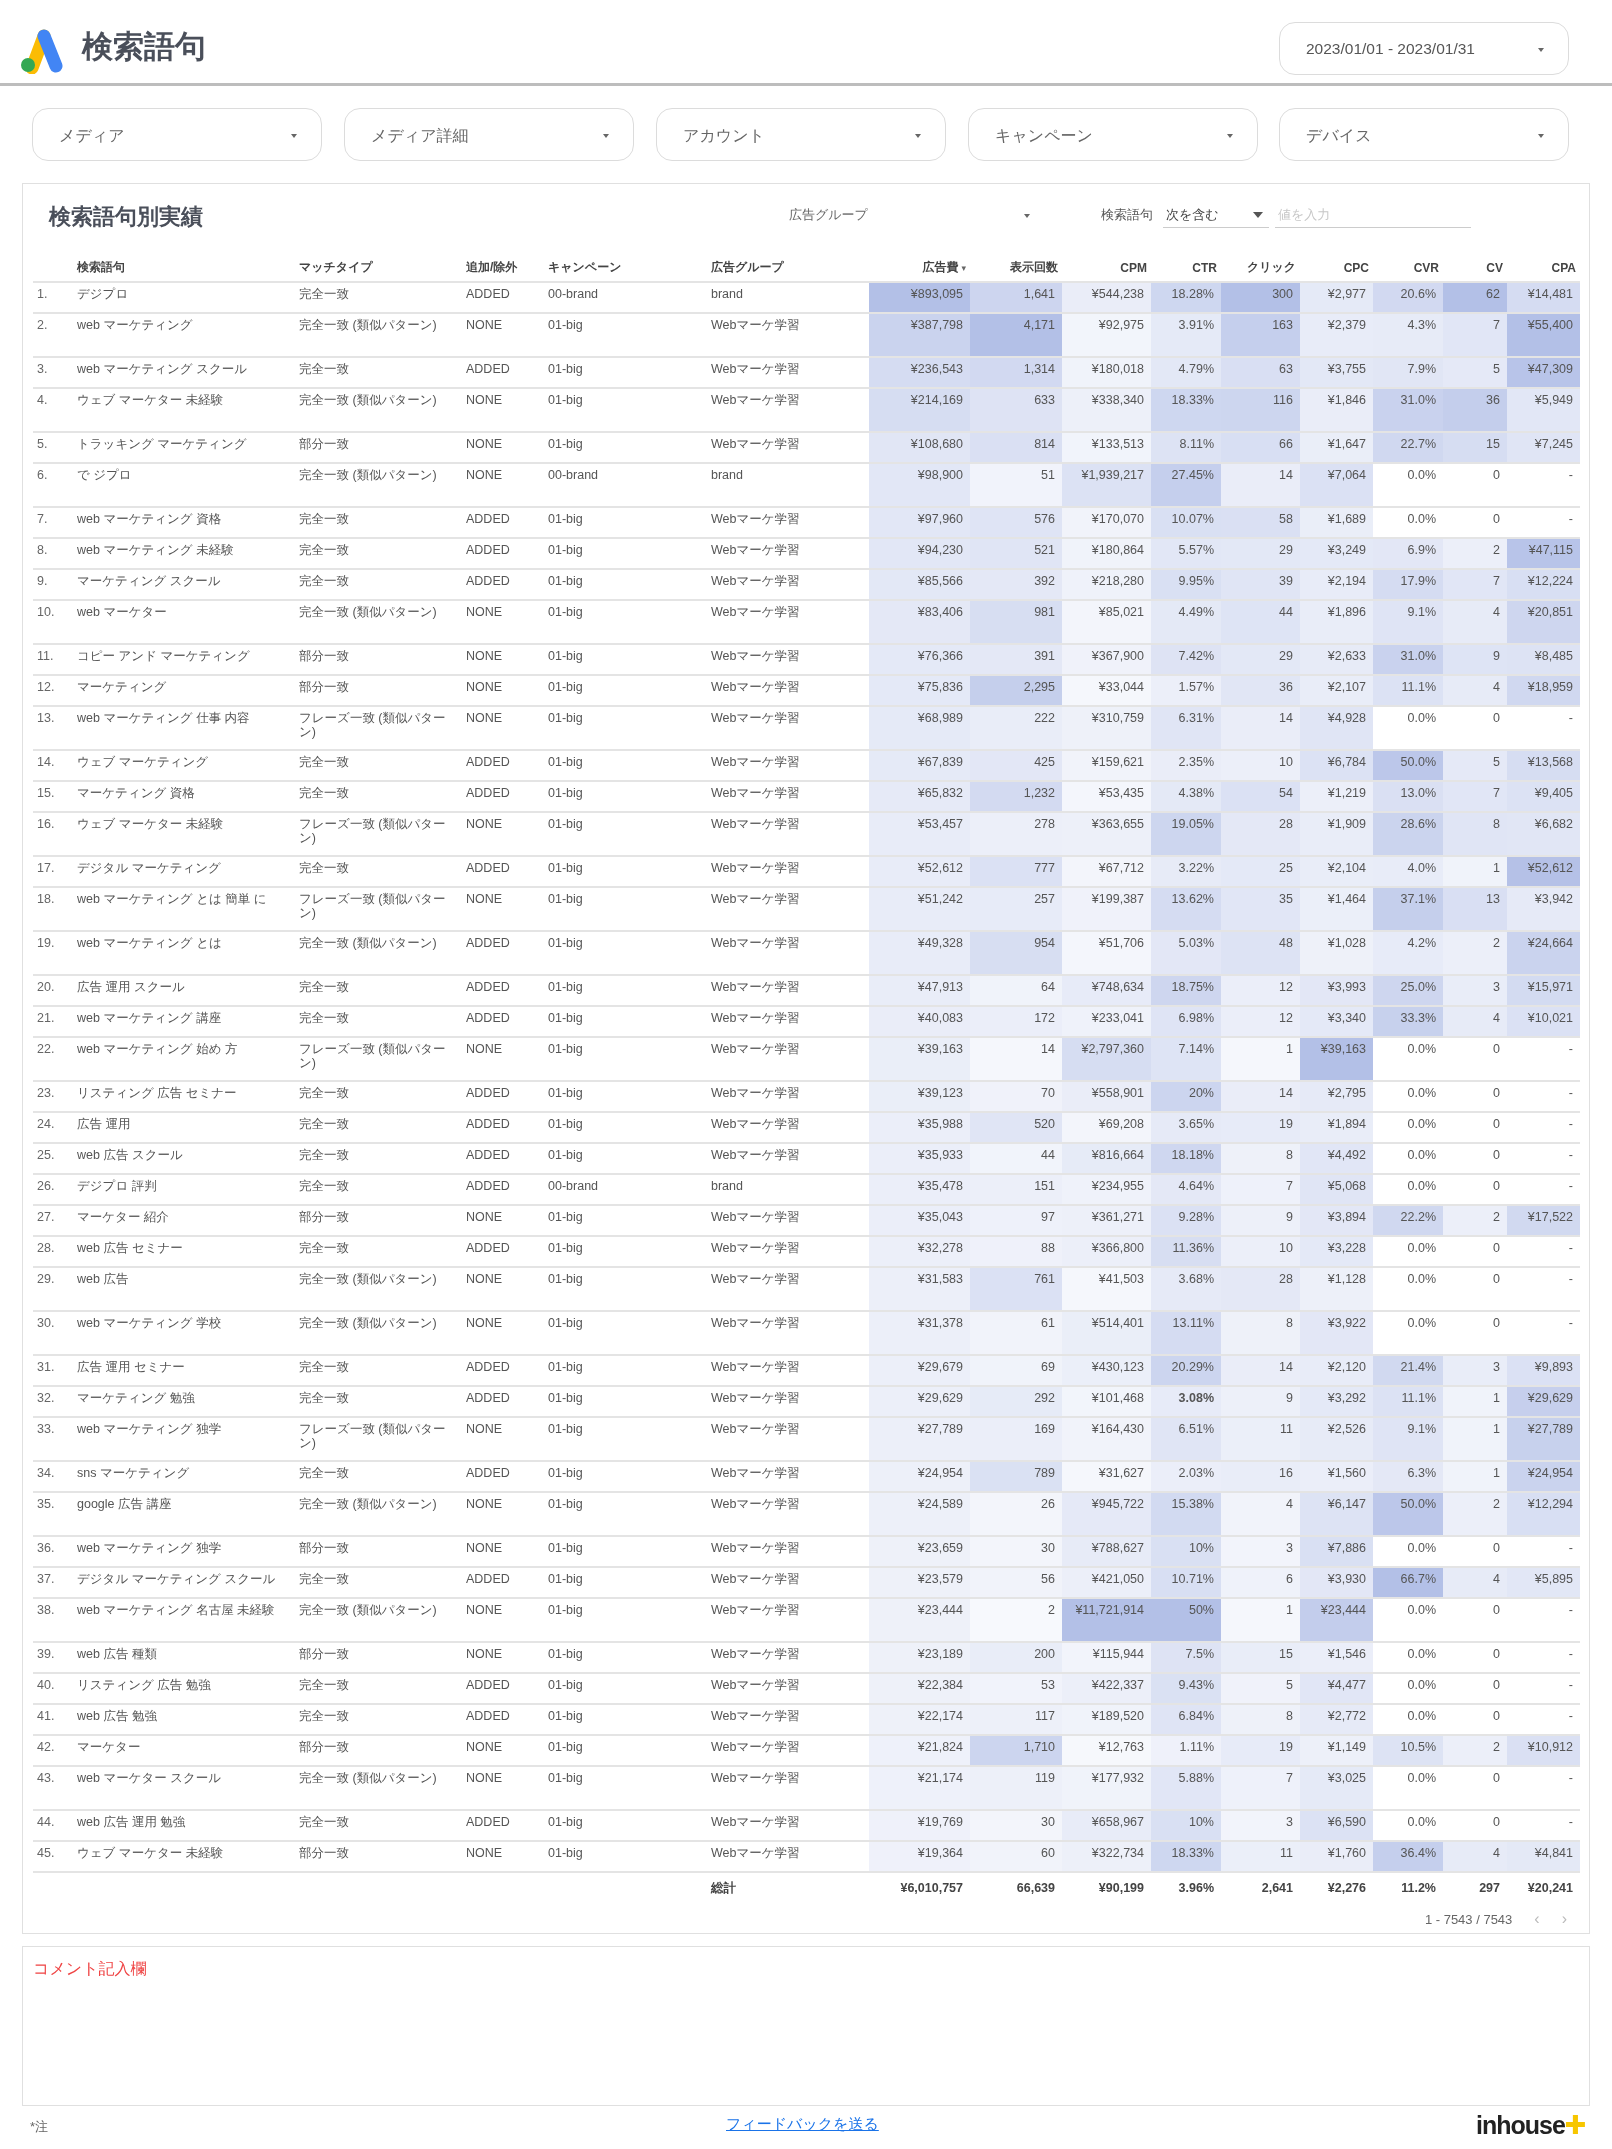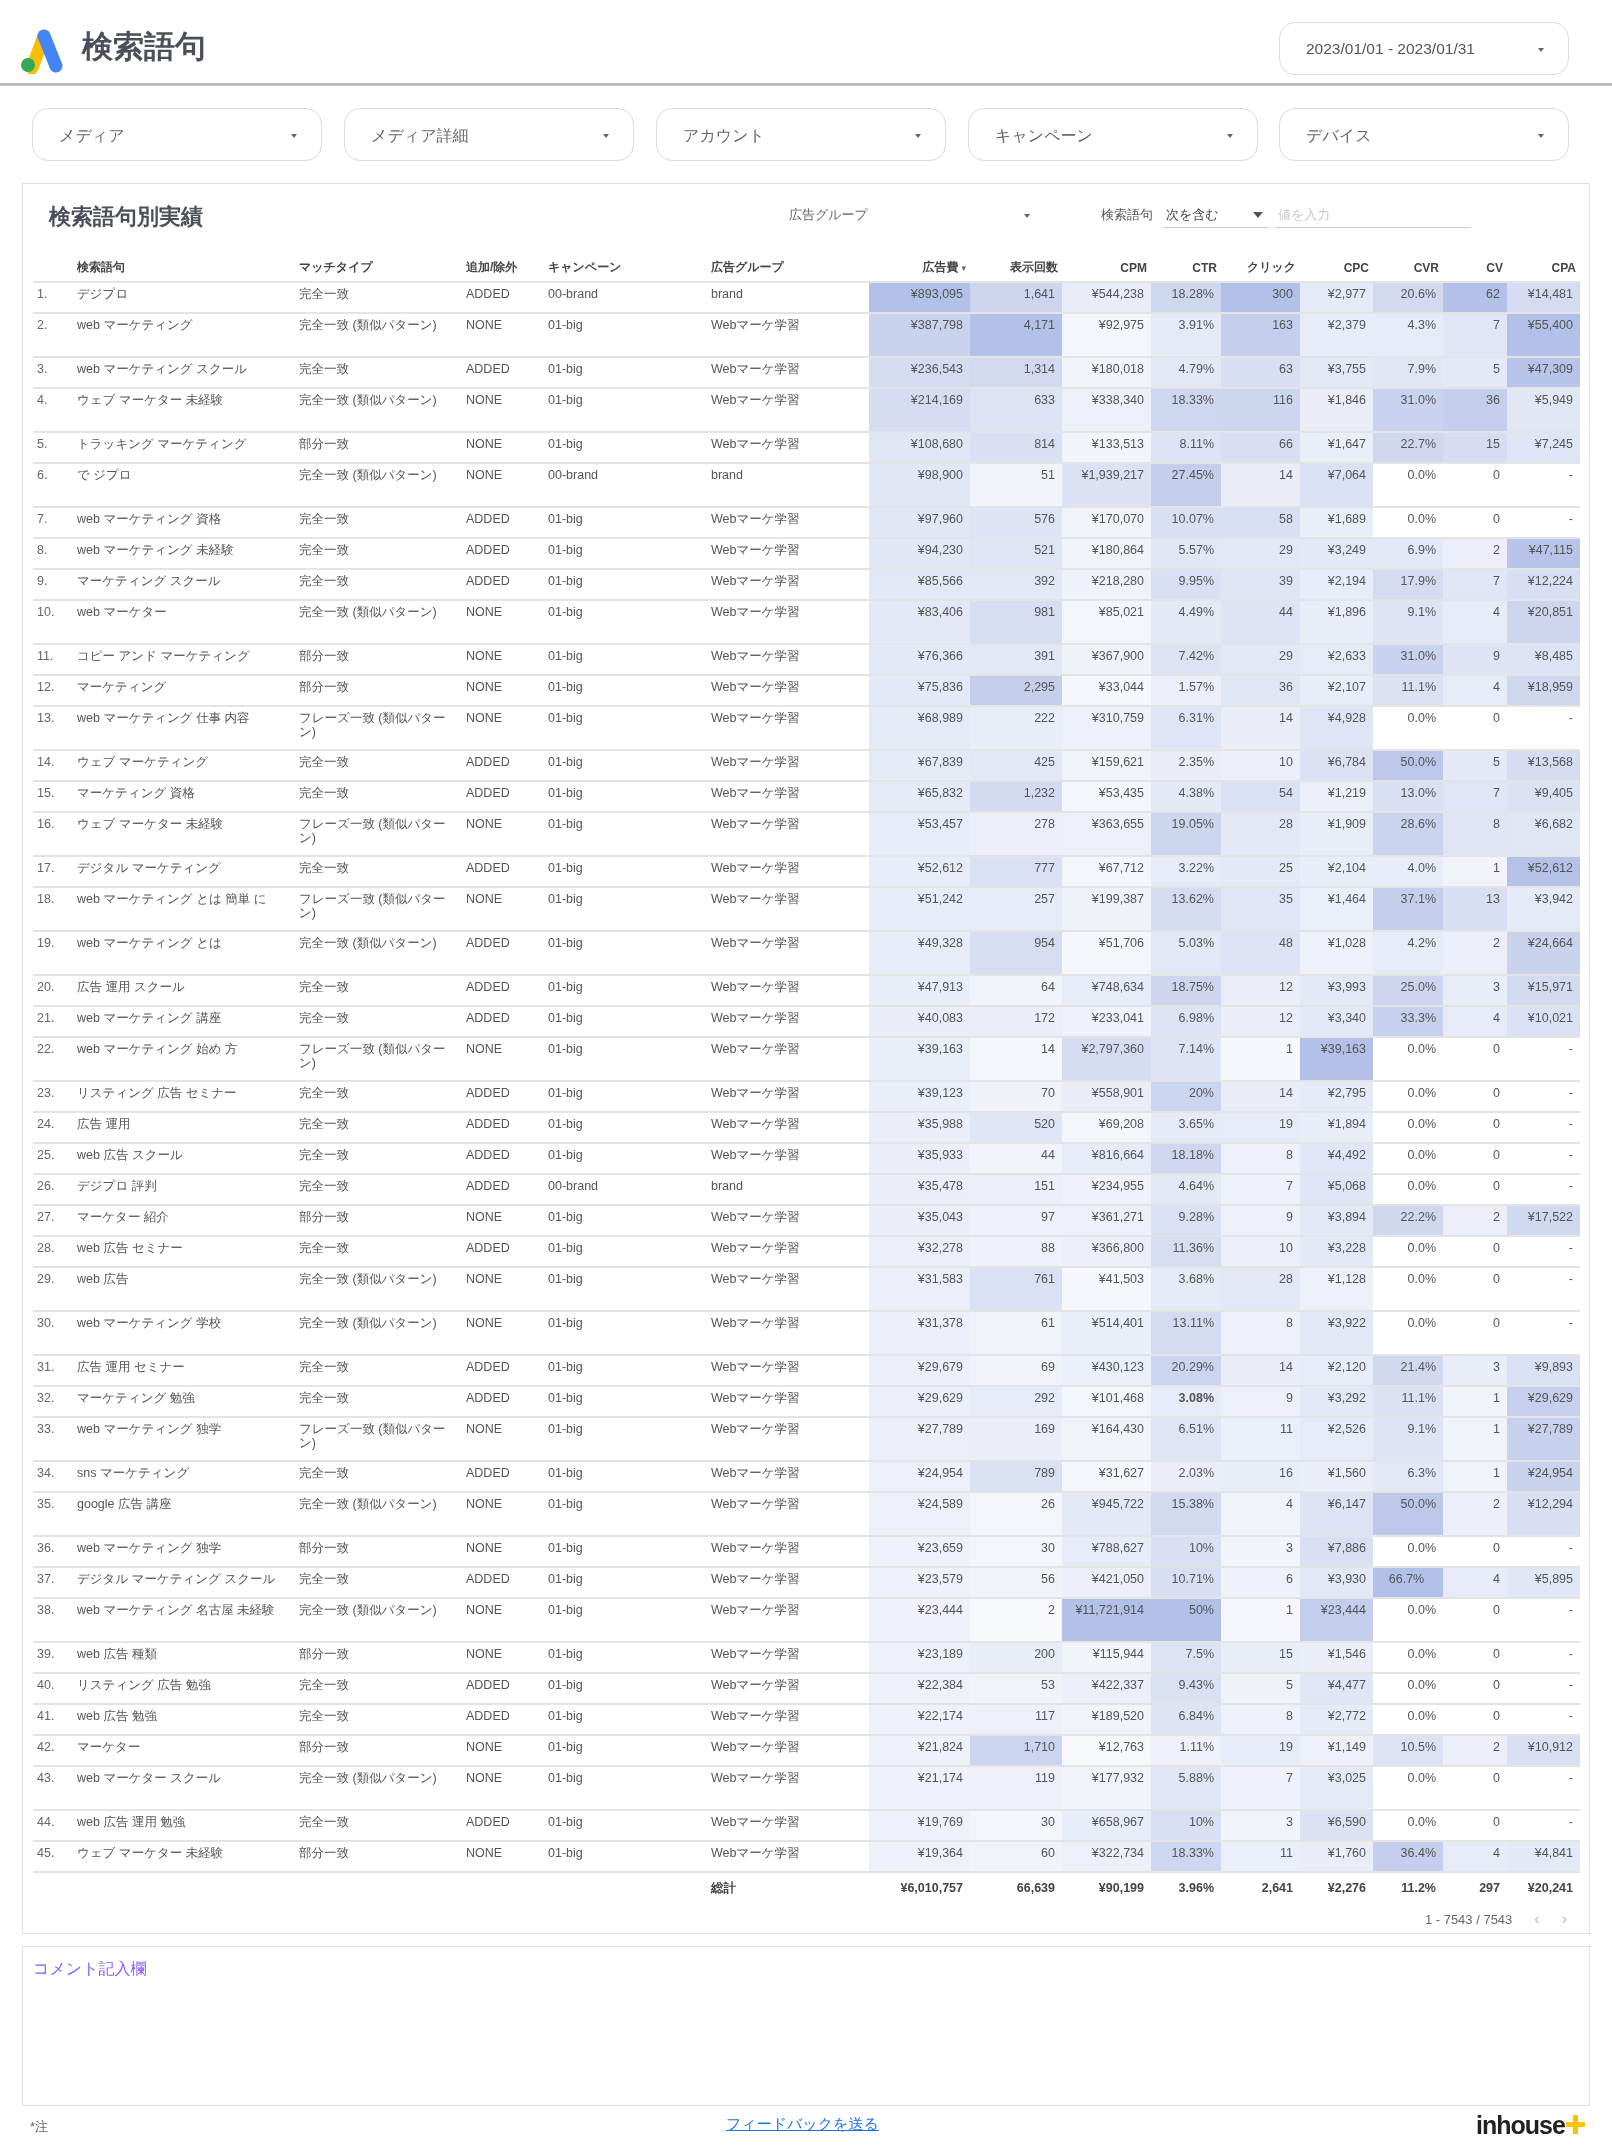--- a/index.html
+++ b/index.html
@@ -34,21 +34,21 @@
   .tbl tr.r1 td { height: 31px; }
   .tbl tr.r2 td { height: 44px; }
   .tbl tr.total td { border-top: 2px solid #e4e4e4; font-weight: bold; color: #444; height: 31px; padding-top: 8px; }
   .tbl td.idx { color: #666; }
   .sort-ind { font-size: 9px; margin-left: 3px; color: #666; }
 
   .pager { position: absolute; right: 22px; bottom: 5px; font-size: 13px; color: #666; display: flex; align-items: center; gap: 22px; }
   .pager-btn { color: #bbb; font-size: 16px; cursor: pointer; }
 
   .comment { position: absolute; left: 22px; top: 1946px; width: 1568px; height: 160px; border: 1.5px solid #e0e0e0; }
-  .comment-label { position: absolute; left: 10px; top: 12px; font-size: 16px; color: #8b5cf6; }
+  .comment-label { position: absolute; left: 10px; top: 12px; font-size: 16px; color: #ef4444; }
 
   .footnote { position: absolute; left: 30px; top: 2118px; font-size: 13px; color: #666; }
   .feedback { position: absolute; left: 726px; top: 2115px; font-size: 15px; color: #1a73e8; text-decoration: underline; }
   .brand { position: absolute; left: 1476px; top: 2110px; font-size: 25px; font-weight: bold; color: #222; letter-spacing: -1px; }
   .brand-plus { color: #f7c600; font-size: 26px; }
 </style>
 </head>
 <body>
 
 <div class="header">
@@ -756,21 +756,21 @@
           <td>完全一致</td>
           <td>ADDED</td>
           <td>01-big</td>
           <td>Webマーケ学習</td>
           <td class="num" style="background: rgba(132, 153, 216, 0.14);">¥23,579</td>
           <td class="num" style="background: rgba(132, 153, 216, 0.118);">56</td>
           <td class="num" style="background: rgba(132, 153, 216, 0.157);">¥421,050</td>
           <td class="num" style="background: rgba(132, 153, 216, 0.314);">10.71%</td>
           <td class="num" style="background: rgba(132, 153, 216, 0.13);">6</td>
           <td class="num" style="background: rgba(132, 153, 216, 0.23);">¥3,930</td>
-          <td class="num" style="background: rgba(132, 153, 216, 0.62); text-align: center;">66.7%</td>
+          <td class="num" style="background: rgba(132, 153, 216, 0.62);">66.7%</td>
           <td class="num" style="background: rgba(132, 153, 216, 0.196);">4</td>
           <td class="num" style="background: rgba(132, 153, 216, 0.235);">¥5,895</td>
         </tr>
         <tr class="r2">
           <td class="idx">38.</td>
           <td>web マーケティング 名古屋 未経験</td>
           <td>完全一致 (類似パターン)</td>
           <td>NONE</td>
           <td>01-big</td>
           <td>Webマーケ学習</td>

